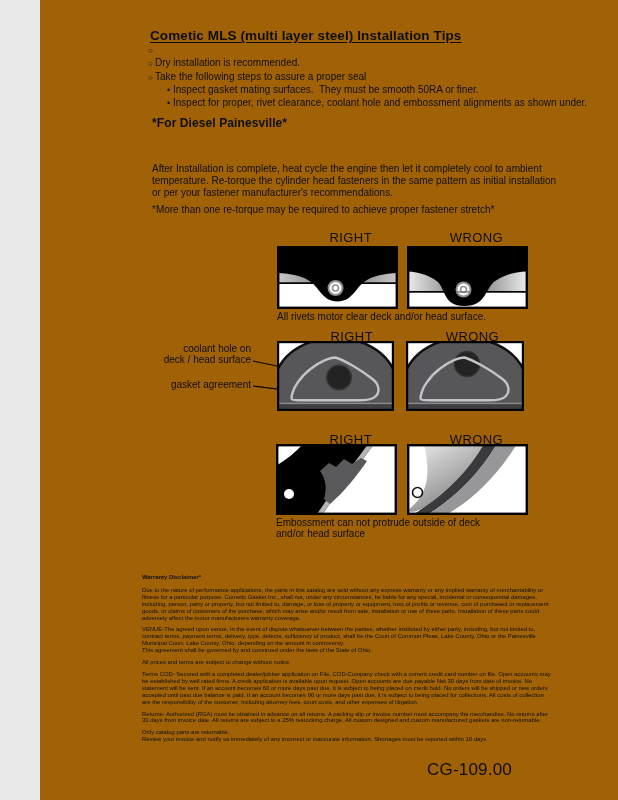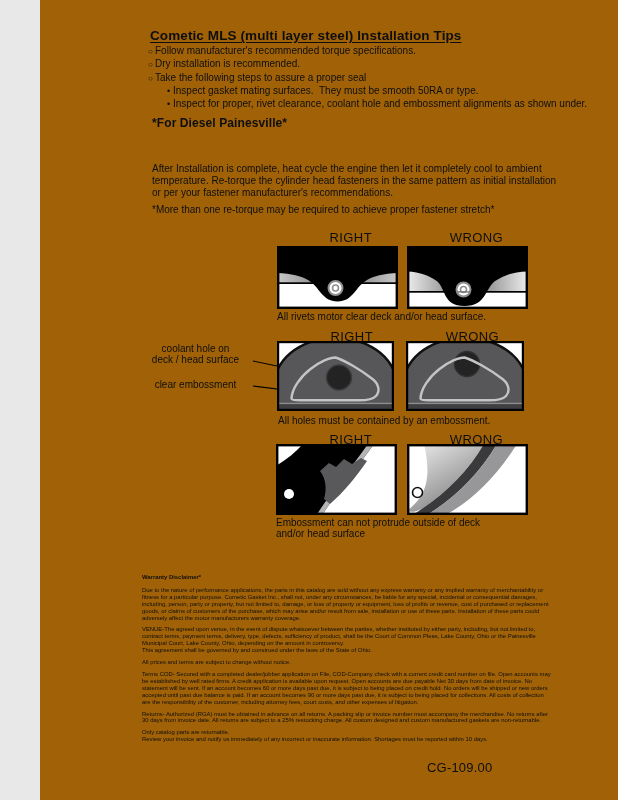--- a/index.html
+++ b/index.html
@@ -10,50 +10,49 @@
   .title{font-size:13.5px;font-weight:bold;text-decoration:underline;text-underline-offset:2px;letter-spacing:.1px;}
   .tips{font-size:10px;line-height:12.4px;}
   .tip{display:flex;align-items:baseline;}
   .tip .mk{width:7px;flex:0 0 7px;font-size:8px;}
   .tip.l2{margin-left:19px;}
   .tip.l2 .mk{font-size:9px;width:6px;flex-basis:6px;}
   .h2{font-size:12px;font-weight:bold;letter-spacing:.1px;}
   .body{font-size:10px;line-height:11.8px;white-space:pre-line;}
   .dlabel{font-size:13px;letter-spacing:.4px;text-align:right;width:70px;}
   .cap{font-size:10px;line-height:11px;white-space:pre-line;}
-  .sidelab{font-size:10px;line-height:10.6px;text-align:center;width:111px;white-space:pre-line;}
+  .sidelab{font-size:10px;line-height:10.6px;text-align:right;width:111px;white-space:pre-line;}
   .warr{width:426px;font-size:5.9px;line-height:6.9px;letter-spacing:0;}
   .warr p{margin:0 0 5px 0;white-space:pre-line;}
   .warr .wh{font-weight:bold;margin-bottom:6px;}
-  .code{font-size:13px;letter-spacing:.2px;}
+  .code{font-size:17px;letter-spacing:.2px;}
   svg{display:block;}
 </style>
 </head>
 <body>
 
 <div class="page">
 
   <div class="abs title t" style="left:110px;top:28px;">Cometic MLS (multi layer steel) Installation Tips</div>
 
   <div class="abs tips" style="left:108px;top:45px;width:440px;">
     <div class="tip l1">
         <span class="mk">○</span>
-        <span class="t">Follow manufacturer's recommended torque specifications.</span>
       </div>
     <div class="tip l1">
         <span class="mk">○</span>
         <span class="t">Dry installation is recommended.</span>
       </div>
     <div class="tip l1">
         <span class="mk">○</span>
         <span class="t">Take the following steps to assure a proper seal</span>
       </div>
     <div class="tip l2">
         <span class="mk">•</span>
-        <span class="t">Inspect gasket mating surfaces.  They must be smooth 50RA or type.</span>
+        <span class="t">Inspect gasket mating surfaces.  They must be smooth 50RA or finer.</span>
       </div>
     <div class="tip l2">
         <span class="mk">•</span>
         <span class="t">Inspect for proper, rivet clearance, coolant hole and embossment alignments as shown under.</span>
       </div>
   </div>
 
   <div class="abs h2" style="left:112px;top:116px;">*For Diesel Painesville*</div>
   <div class="abs body" style="left:112px;top:204px;width:430px;">*More than one re-torque may be required to achieve proper fastener stretch*</div>
   <div class="abs body" style="left:112px;top:163px;width:430px;">After Installation is complete, heat cycle the engine then let it completely cool to ambient
@@ -103,21 +102,21 @@
       <rect x="1.2" y="1.2" width="118.6" height="60.6" fill="none" stroke="#000000" stroke-width="2.4"></rect>
     </svg>
   </div>
   <div class="abs cap" style="left:237px;top:311px;width:300px;">All rivets motor clear deck and/or head surface.</div>
 
   <div class="abs dlabel" style="left:263px;top:329px;">RIGHT</div>
   <div class="abs dlabel" style="left:389px;top:329px;">WRONG</div>
 
   <div class="abs sidelab" style="left:100px;top:344px;">coolant hole on
 deck / head surface</div>
-  <div class="abs sidelab" style="left:100px;top:380px;">clear embossment</div>
+  <div class="abs sidelab" style="left:100px;top:380px;">gasket agreement</div>
   <svg class="abs" style="left:205px;top:352px;" width="100" height="48" viewBox="0 0 100 48">
     <line x1="8" y1="9" x2="90" y2="26" stroke="#000000" stroke-width="1.1"></line>
     <line x1="8" y1="34" x2="56" y2="40" stroke="#000000" stroke-width="1.1"></line>
   </svg>
 
   <div class="abs" style="left:237px;top:341px;">
     <svg width="117" height="70" viewBox="0 0 117 70">
       <rect x="0" y="0" width="117" height="70" fill="#ffffff"></rect>
       <rect x="0" y="0" width="117" height="70" fill="#57575a"></rect>
       <path d="M0,0 L36,0 C18,6 6,16 0,30 Z" fill="#ffffff"></path>
@@ -140,21 +139,20 @@
       <path d="M118,0 L82,0 C100,6 112,16 118,30 Z" fill="#ffffff"></path>
       <path d="M36,0 C18,6 6,16 0,30" fill="none" stroke="#101010" stroke-width="2.4"></path>
       <path d="M82,0 C100,6 112,16 118,30" fill="none" stroke="#101010" stroke-width="2.4"></path>
       <circle cx="61" cy="23" r="12.5" fill="#232323" stroke="#303030" stroke-width="1.4"></circle>
       <path d="M14.5,57.5 C15,48 23,36 33.5,28 C43,20.5 53,16.5 58.5,16.5 C67,19 85,29 96.5,38 C102.5,42.5 104.5,50 100,55 C96.5,58.8 90,59.3 83,59.3 L23,59.3 C18,59.3 14.5,58.8 14.5,57.5 Z" fill="none" stroke="#c4c4c6" stroke-width="2.4"></path>
       <line x1="2" y1="62.3" x2="116" y2="62.3" stroke="#8d8d8d" stroke-width="1.2"></line>
       <rect x="1" y="63.4" width="116" height="5.6" fill="#3f3f41"></rect>
       <rect x="1.1" y="1.1" width="115.8" height="67.8" fill="none" stroke="#000000" stroke-width="2.2"></rect>
     </svg>
   </div>
-  <div class="abs cap" style="left:238px;top:415px;width:300px;">All holes must be contained by an embossment.</div>
 
   <div class="abs dlabel" style="left:262px;top:432px;">RIGHT</div>
   <div class="abs dlabel" style="left:393px;top:432px;">WRONG</div>
 
   <div class="abs" style="left:236px;top:444px;">
     <svg width="121" height="71" viewBox="0 0 121 71">
       <rect x="0" y="0" width="121" height="71" fill="#ffffff"></rect>
       <path d="M27,0 H98 C76,30 60,50 46,71 L0,71 L0,22 C11,15 20,8 27,0 Z" fill="#000000"></path>
       <path d="M98,0 C76,30 60,50 46,71 L40.5,71 C54,50 70.5,30 92,0 Z" fill="#b4b4b6"></path>
       <path d="M44,27 L53,19 L60,23 L68,15 L76,20 L85,14 L91,17 C80,33 68,48 54,60 L48,55 C51,45 50,35 44,27 Z" fill="#59595b"></path>

